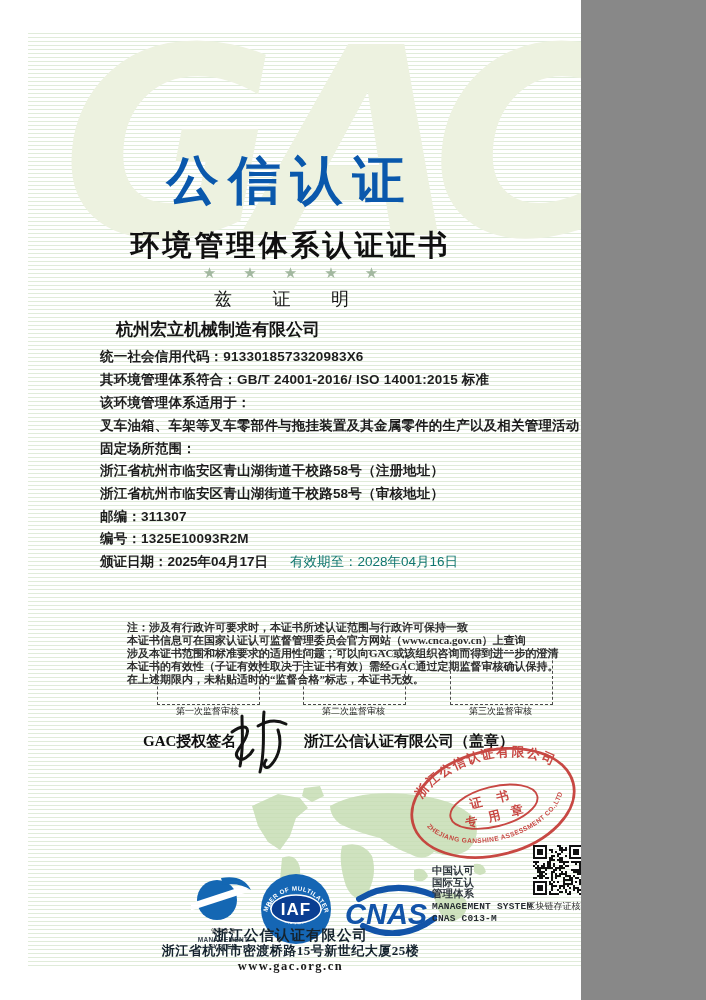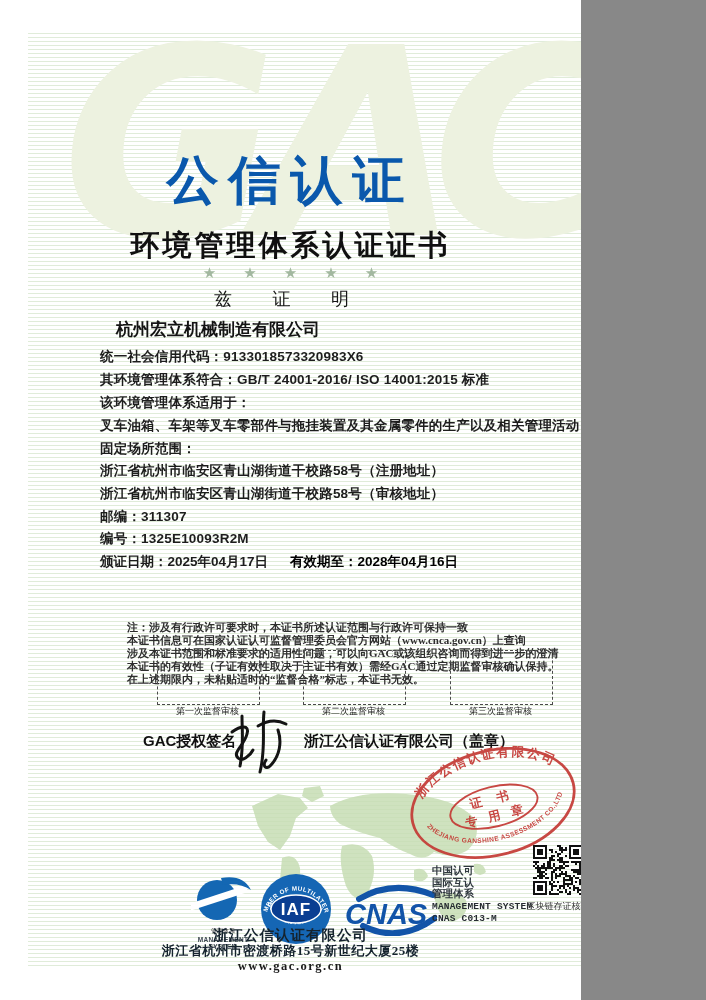--- a/index.html
+++ b/index.html
@@ -16,27 +16,27 @@
   .title{top:226px;font-size:29px;font-weight:700;color:#101010;letter-spacing:3px;
          font-family:"Liberation Serif",serif;}
   .stars{top:264px;font-size:15px;color:#a3b8a0;letter-spacing:27px;padding-left:27px;}
   .attest{top:287px;font-size:18px;font-weight:400;color:#161616;letter-spacing:18px;
           font-family:"Liberation Serif",serif;}
   .company{left:100px;top:318px;font-size:17px;font-weight:700;color:#141414;margin-left:16px;}
   .fld{left:100px;font-size:13.5px;font-weight:600;color:#1d1d1d;letter-spacing:.2px;}
   .f0{top:348px}.f1{top:371px}.f2{top:394px}.f3{top:417px}.f4{top:440px}
   .f5{top:462px}.f6{top:485px}.f7{top:508px}.f8{top:530px}
   .issue{left:100px;top:553px;font-size:13.5px;font-weight:600;color:#1d1d1d;}
-  .valid{left:290px;top:553px;font-size:13.5px;font-weight:700;color:#000000;}
+  .valid{left:290px;top:553px;font-size:13.5px;font-weight:400;color:#0f766e;}
   .note{left:127px;font-size:11px;font-weight:700;color:#2e2e2e;font-family:"Liberation Serif",serif;margin-top:36px;}
   .n0{top:584px}.n1{top:597px}.n2{top:610px}.n3{top:623px}.n4{top:636px}
   .sbox{position:absolute;top:650px;width:101px;height:53px;border:1.5px dashed #4a4a4a;z-index:3;}
   .b0{left:157px}.b1{left:303px}.b2{left:450px}
   .slab{position:absolute;top:705px;width:101px;text-align:center;font-size:9px;color:#222;z-index:3;}
-  .sig-label{left:143px;top:732px;font-size:15px;font-weight:700;color:#101010;font-family:Liberation Sans, sans-serif;}
+  .sig-label{left:143px;top:732px;font-size:15px;font-weight:700;color:#101010;font-family:Liberation Serif, serif;}
   .sig-svg{left:220px;top:702px;width:80px;height:78px;z-index:4;}
   .issuer{left:304px;top:732px;font-size:15px;font-weight:700;color:#101010;font-family:"Liberation Serif",serif;}
   .seal{left:398px;top:740px;width:190px;height:126px;z-index:5;transform:rotate(-14deg);opacity:.92;}
   .logo-ms{left:188px;top:876px;width:70px;text-align:center;z-index:3;}
   .logo-ms .cap1{font-size:6px;color:#333;margin-top:1px;}
   .logo-ms .cap2{font-size:6.5px;font-weight:700;color:#3c4650;letter-spacing:.3px;}
   .logo-iaf{left:259px;top:872px;width:74px;height:74px;z-index:3;}
   .logo-cnas{left:343px;top:884px;width:94px;height:52px;z-index:3;}
   .accred{left:432px;top:866px;z-index:3;color:#30383f;font-family:Liberation Mono, monospace;}
   .accred .cn{font-size:10.5px;line-height:11.5px;font-weight:600;}

